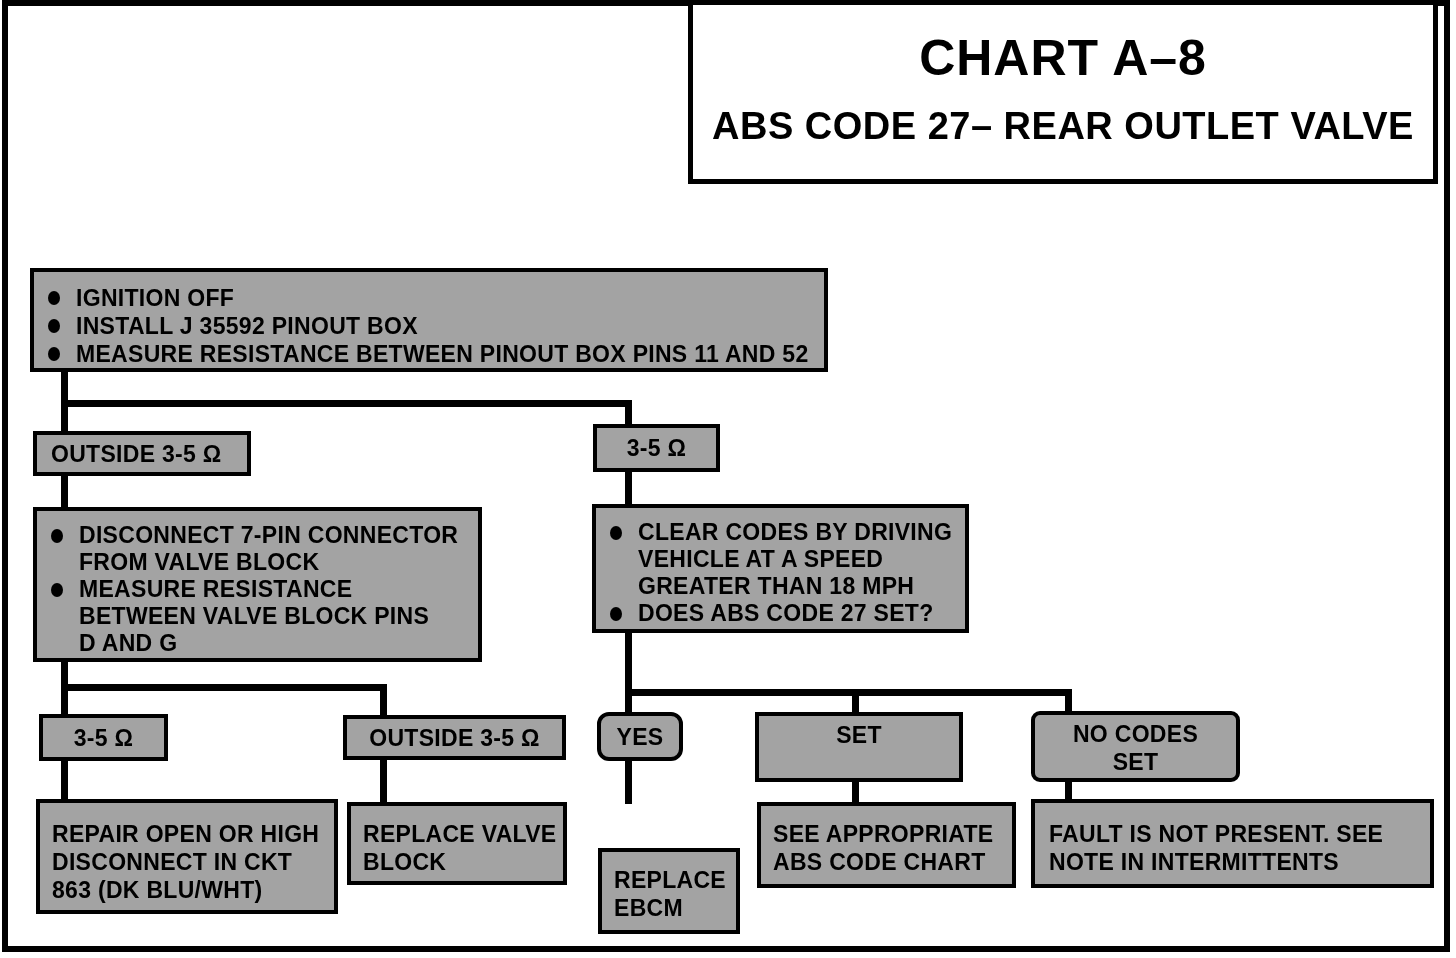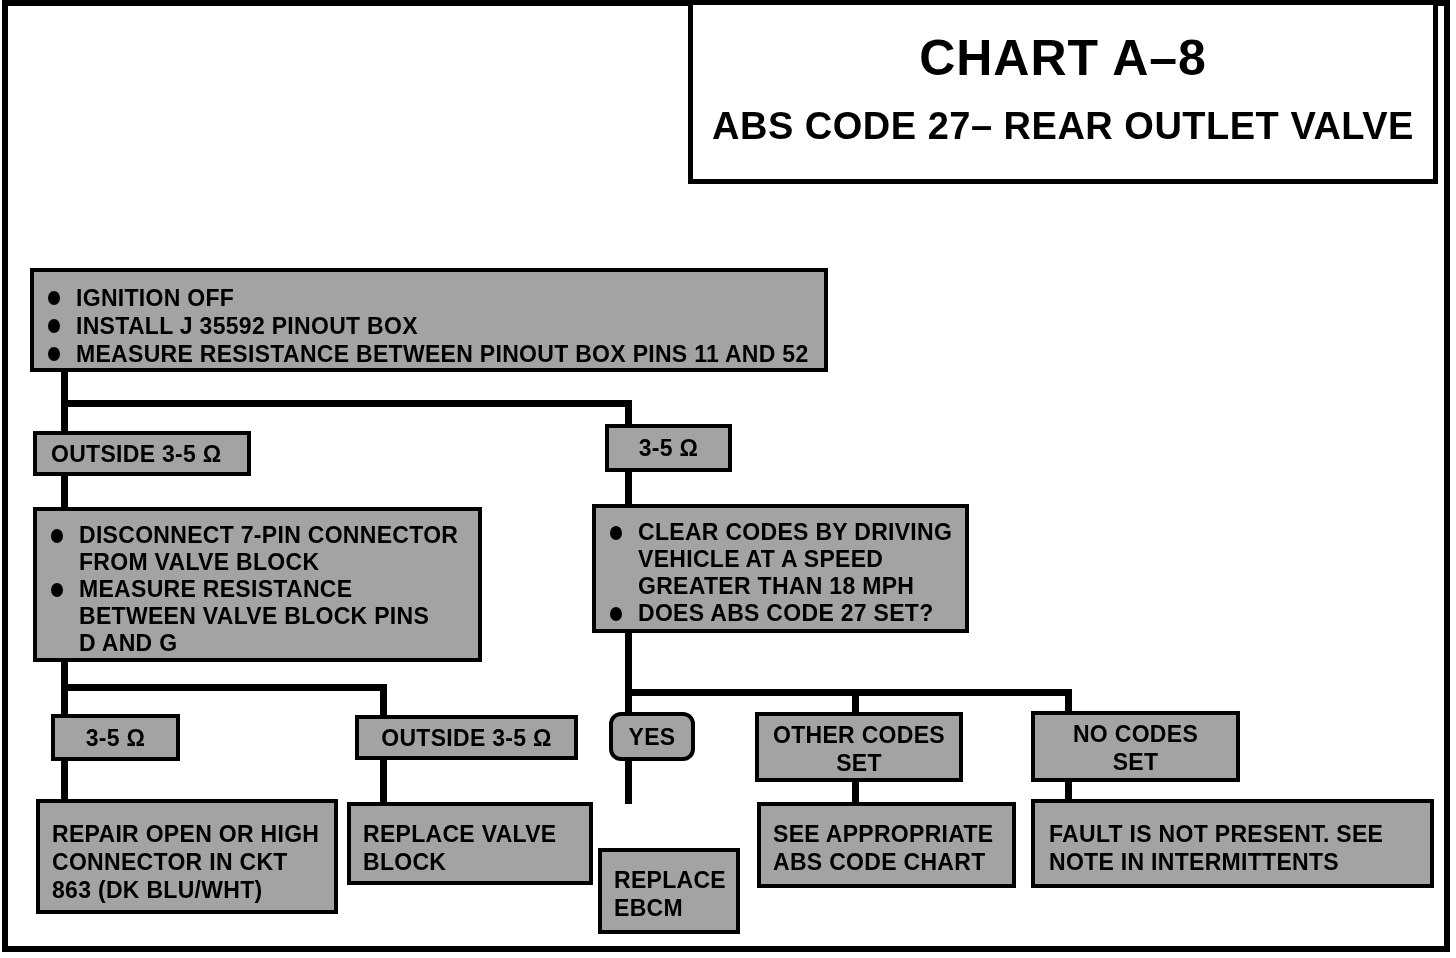--- a/index.html
+++ b/index.html
@@ -37,21 +37,21 @@
     box-sizing:border-box;
     background:#a3a3a3;
     font-size:23px;
     line-height:28px;
     letter-spacing:0.3px;
     z-index:2;
   }
   .node .ln{white-space:nowrap;}
   .lbl{display:flex;align-items:center;}
   .lbl.padl{padding-left:14px;}
-  .lbl.ctr{justify-content:center;margin-left:12px;}
+  .lbl.ctr{justify-content:center;}
   .ctr-txt{text-align:center;}
   .bullet-item{display:flex;align-items:flex-start;}
   .bullet{
     flex:0 0 auto;
     width:12px;height:14px;
     border-radius:50%;
     background:#000;
     margin:7px 16px 0 4px;
   }
   .btxt{flex:1 1 auto;}
@@ -154,34 +154,33 @@
   <div class="node lbl ctr" style="left:39px;top:714px;width:129px;height:47px;">
     <span class="ln omega">3-5  Ω</span>
   </div>
   <div class="node lbl ctr" style="left:343px;top:715px;width:223px;height:45px;">
     <span class="ln omega">OUTSIDE 3-5 Ω</span>
   </div>
   <div class="node lbl ctr" style="left:597px;top:712px;width:86px;height:49px;border-radius:12px;">
     <span class="ln">YES</span>
   </div>
   <div class="node ctr-txt" style="left:755px;top:712px;width:208px;height:70px;padding-top:5px;">
-    <div class="ln">OTHER CODES</div>
     <div class="ln">SET</div>
   </div>
-  <div class="node ctr-txt" style="left:1031px;top:711px;width:209px;height:71px;padding-top:5px;">
+  <div class="node ctr-txt" style="left:1031px;top:711px;width:209px;height:71px;padding-top:5px;border-radius:9px;">
     <div class="ln">NO CODES</div>
     <div class="ln">SET</div>
   </div>
 
   <div class="node" style="left:36px;top:799px;width:302px;height:115px;padding:17px 8px 4px 12px;">
     <div class="ln">REPAIR OPEN OR HIGH</div>
-    <div class="ln">CONNECTOR IN CKT</div>
+    <div class="ln">DISCONNECT IN CKT</div>
     <div class="ln">863 (DK BLU/WHT)</div>
   </div>
-  <div class="node" style="left:347px;top:802px;width:246px;height:83px;padding:14px 4px 4px 12px;">
+  <div class="node" style="left:347px;top:802px;width:220px;height:83px;padding:14px 4px 4px 12px;">
     <div class="ln">REPLACE VALVE</div>
     <div class="ln">BLOCK</div>
   </div>
   <div class="node" style="left:598px;top:848px;width:142px;height:86px;padding:14px 4px 20px 12px;">
     <div class="ln">REPLACE</div>
     <div class="ln">EBCM</div>
   </div>
   <div class="node" style="left:757px;top:802px;width:259px;height:86px;padding:14px 4px 4px 12px;">
     <div class="ln">SEE APPROPRIATE</div>
     <div class="ln">ABS CODE CHART</div>

